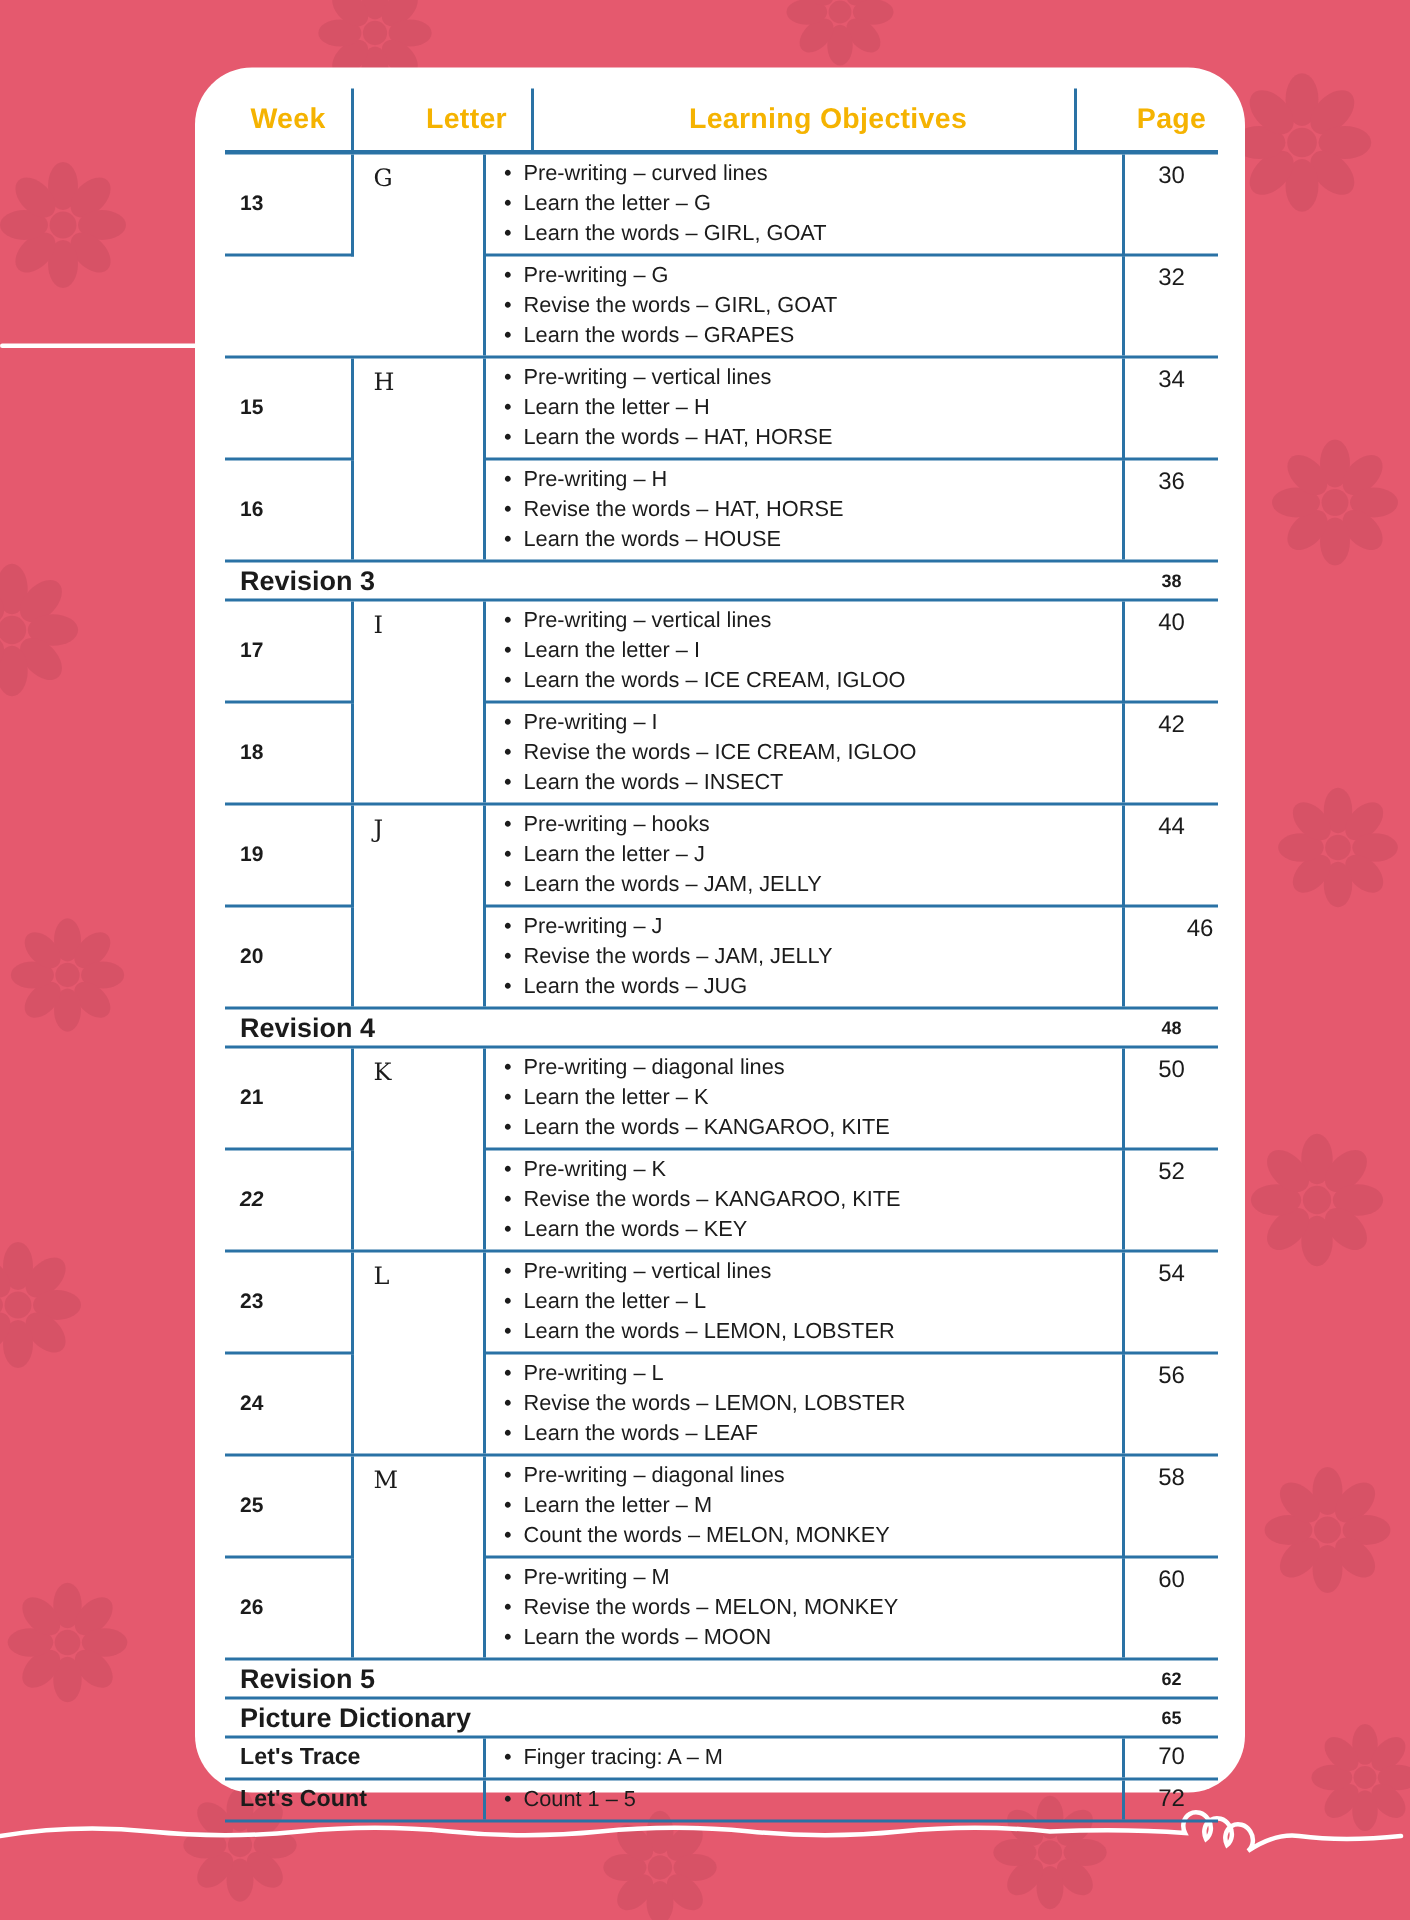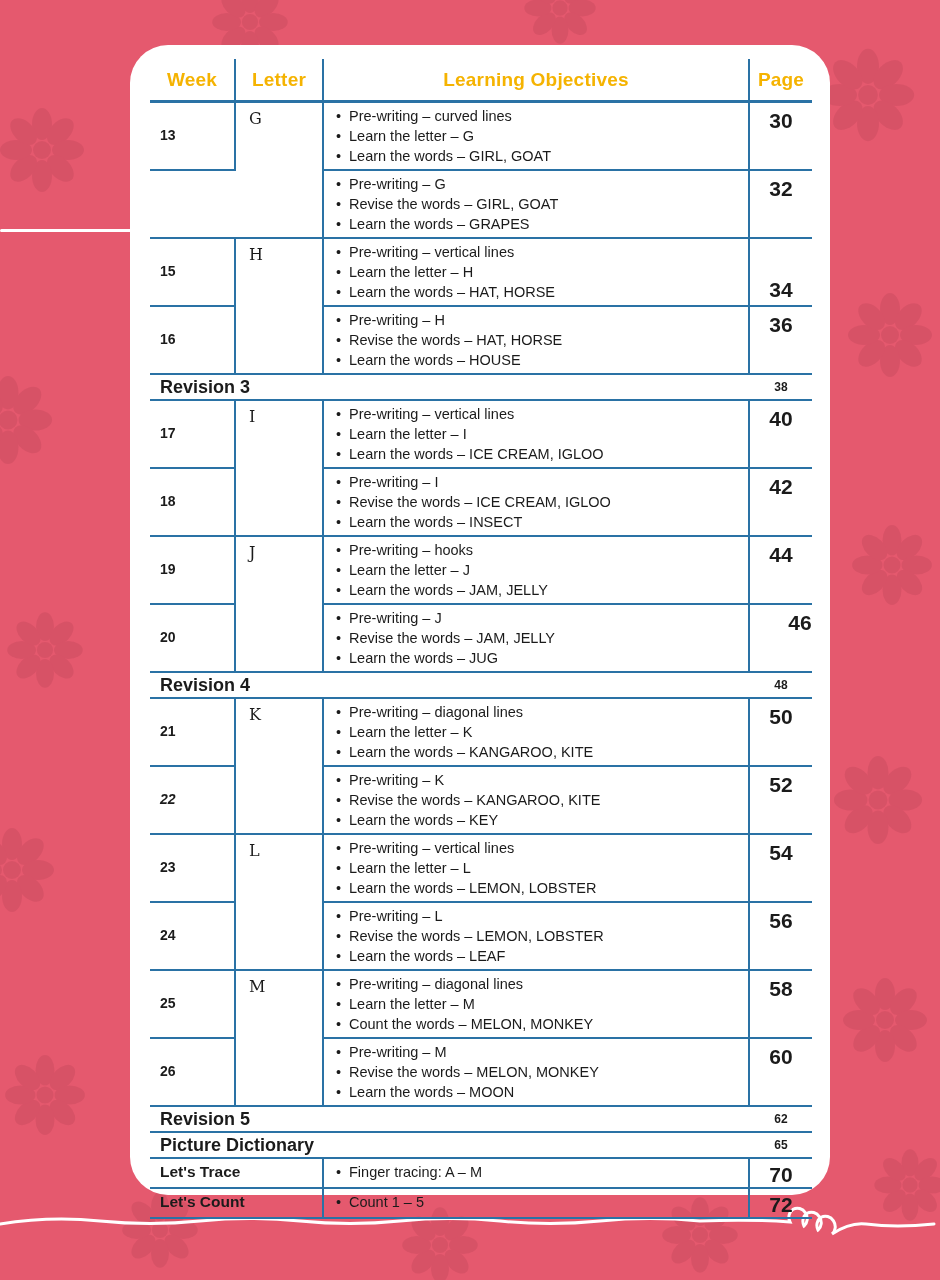--- a/index.html
+++ b/index.html
@@ -29,21 +29,21 @@
   .bottom-squiggle { position: absolute; left: 0; top: 1198px; z-index: 1; }
 
   .card {
     position: absolute; left: 130px; top: 45px; width: 700px; height: 1150px;
     background: var(--white); border-radius: 38px;
     padding: 14px 18px 0 20px; z-index: 2;
   }
 
   .thead {
     display: grid; grid-template-columns: 86px 88px 1fr 62px;
-    border-bottom: 3px solid var(--blue); height: 44px;
+    border-bottom: 3px solid var(--blue); height: 44px; gap: 32px;
   }
   .th {
     color: var(--yellow); font-weight: bold; font-size: 19px;
     display: flex; align-items: center; justify-content: center;
     letter-spacing: 0.2px;
   }
   .th-week, .th-letter, .th-obj { border-right: 2px solid var(--blue); }
 
   .group {
     display: grid; grid-template-columns: 86px 88px 1fr 62px;
@@ -54,21 +54,21 @@
     border-right: 2px solid var(--blue);
     font-weight: bold; font-size: 14px; padding: 24px 0 0 10px;
   }
   .letter-cell {
     border-right: 2px solid var(--blue);
     font-family: "DejaVu Serif", "Liberation Serif", serif;
     font-size: 16px; padding: 6px 0 0 13px;
   }
   .obj-cell { border-right: 2px solid var(--blue); padding: 3px 8px 3px 12px; }
   .page-cell {
-    font-weight: bold; font-size: 21px; text-align: center; padding-top: 6px;
+    font-weight: normal; font-size: 16px; text-align: center; padding-top: 6px;
   }
   .bullets { width: 100%; }
   .bullet-line { display: flex; line-height: 20px; font-size: 14.5px; }
   .dot { width: 13px; flex: none; }
 
   .section-row {
     display: flex; justify-content: space-between; align-items: center;
     height: 26px; border-bottom: 2px solid var(--blue);
   }
   .section-label { font-weight: bold; font-size: 18px; padding-left: 10px; }
@@ -185,21 +185,21 @@
             <div class="bullet-line">
               <span class="dot">•</span>
               <span class="btext">Learn the letter – H</span>
             </div>
             <div class="bullet-line">
               <span class="dot">•</span>
               <span class="btext">Learn the words – HAT, HORSE</span>
             </div>
           </div>
         </div>
-        <div class="cell page-cell sep" style="grid-area: 1 / 4; margin-top: 33px;">34</div>
+        <div class="cell page-cell sep" style="grid-area: 1 / 4;">34</div>
         <div class="cell week-cell" style="grid-area: 2 / 1;">16</div>
         <div class="cell obj-cell" style="grid-area: 2 / 3;">
           <div class="bullets">
             <div class="bullet-line">
               <span class="dot">•</span>
               <span class="btext">Pre-writing – H</span>
             </div>
             <div class="bullet-line">
               <span class="dot">•</span>
               <span class="btext">Revise the words – HAT, HORSE</span>

